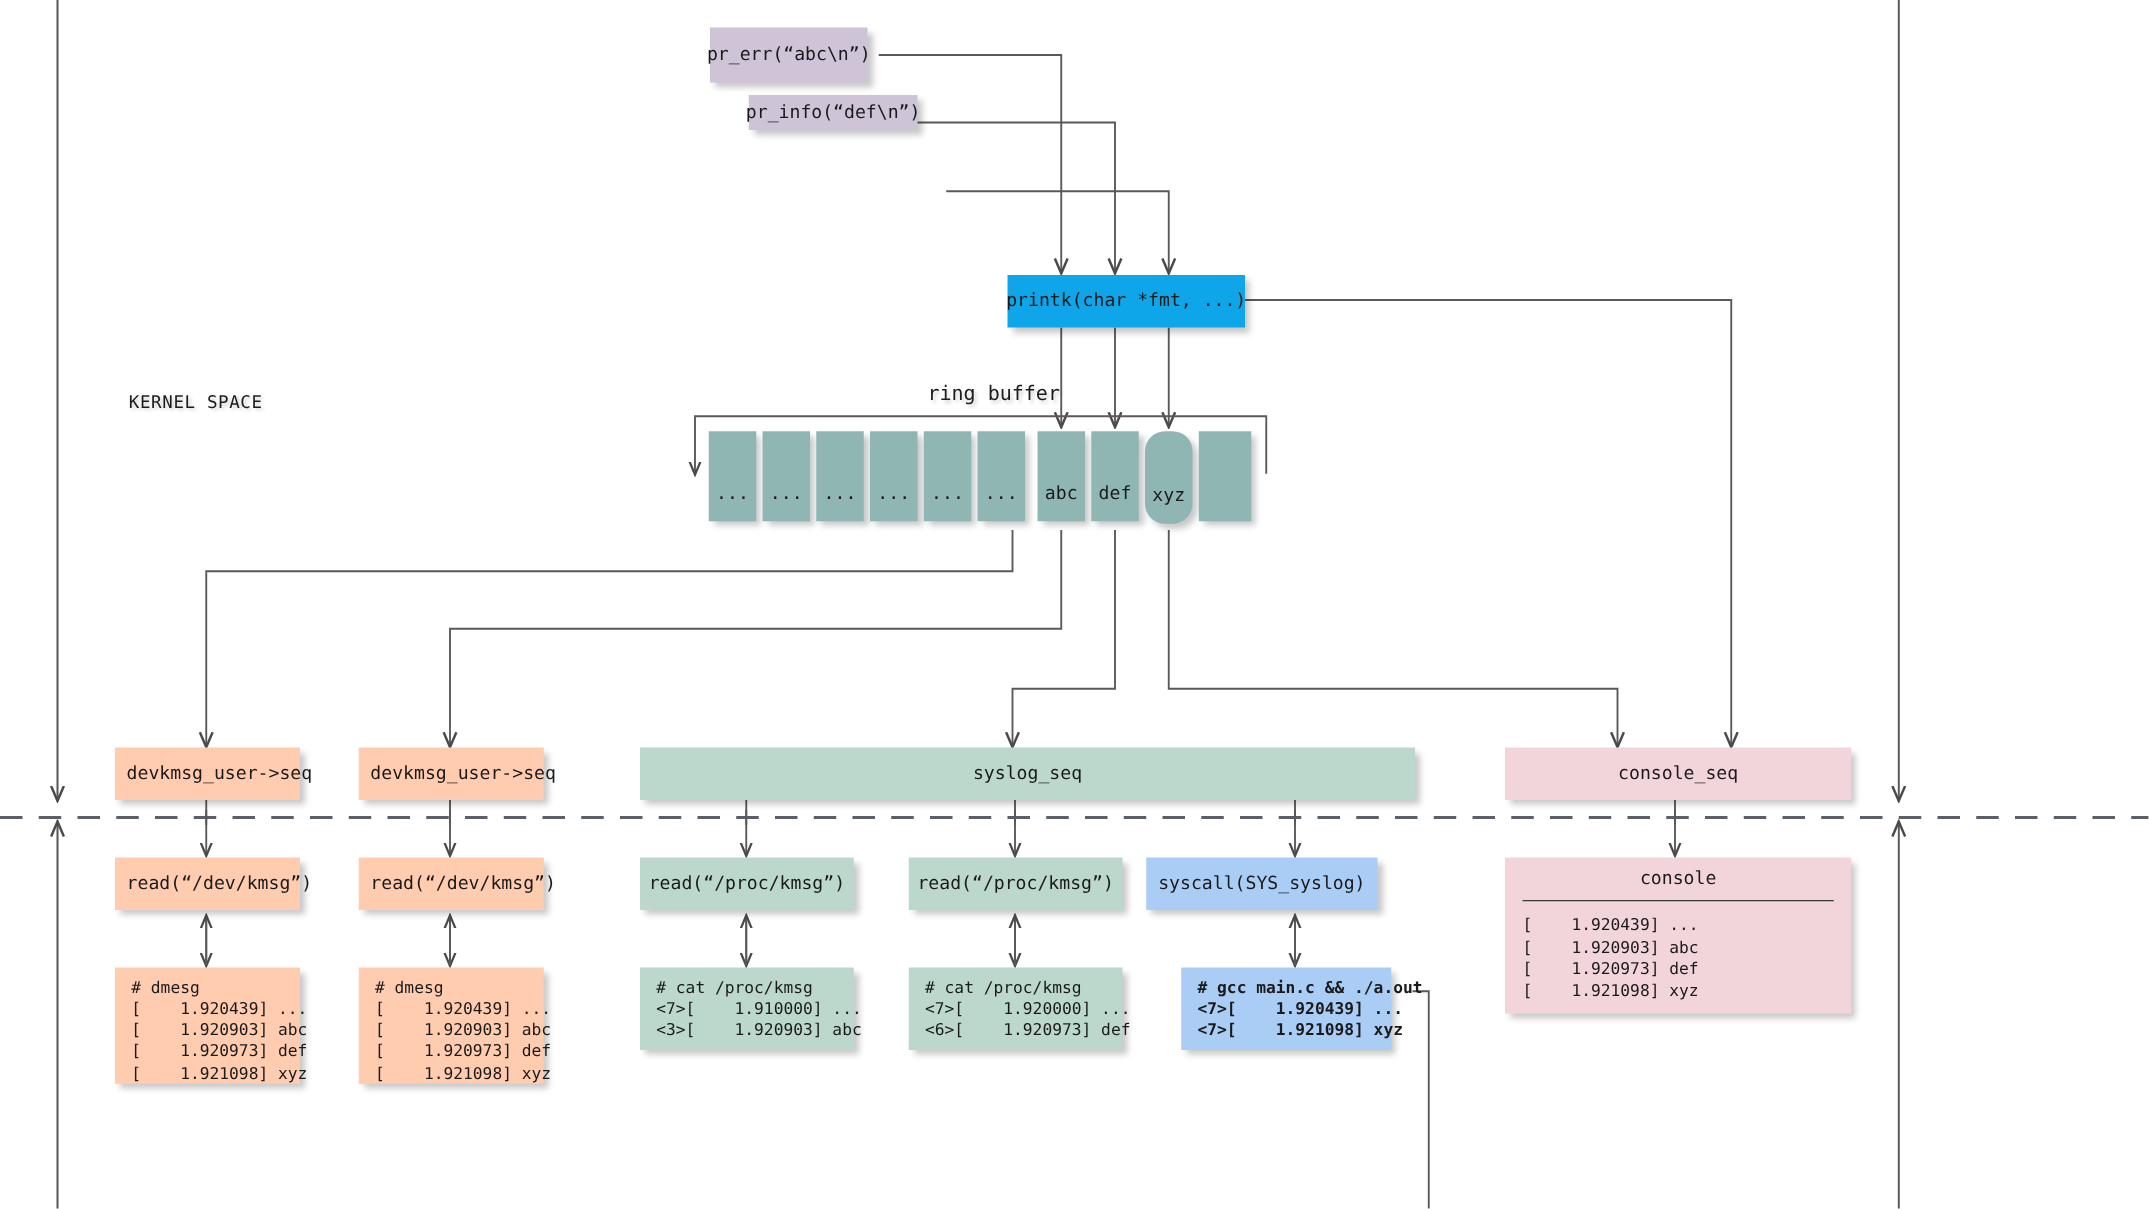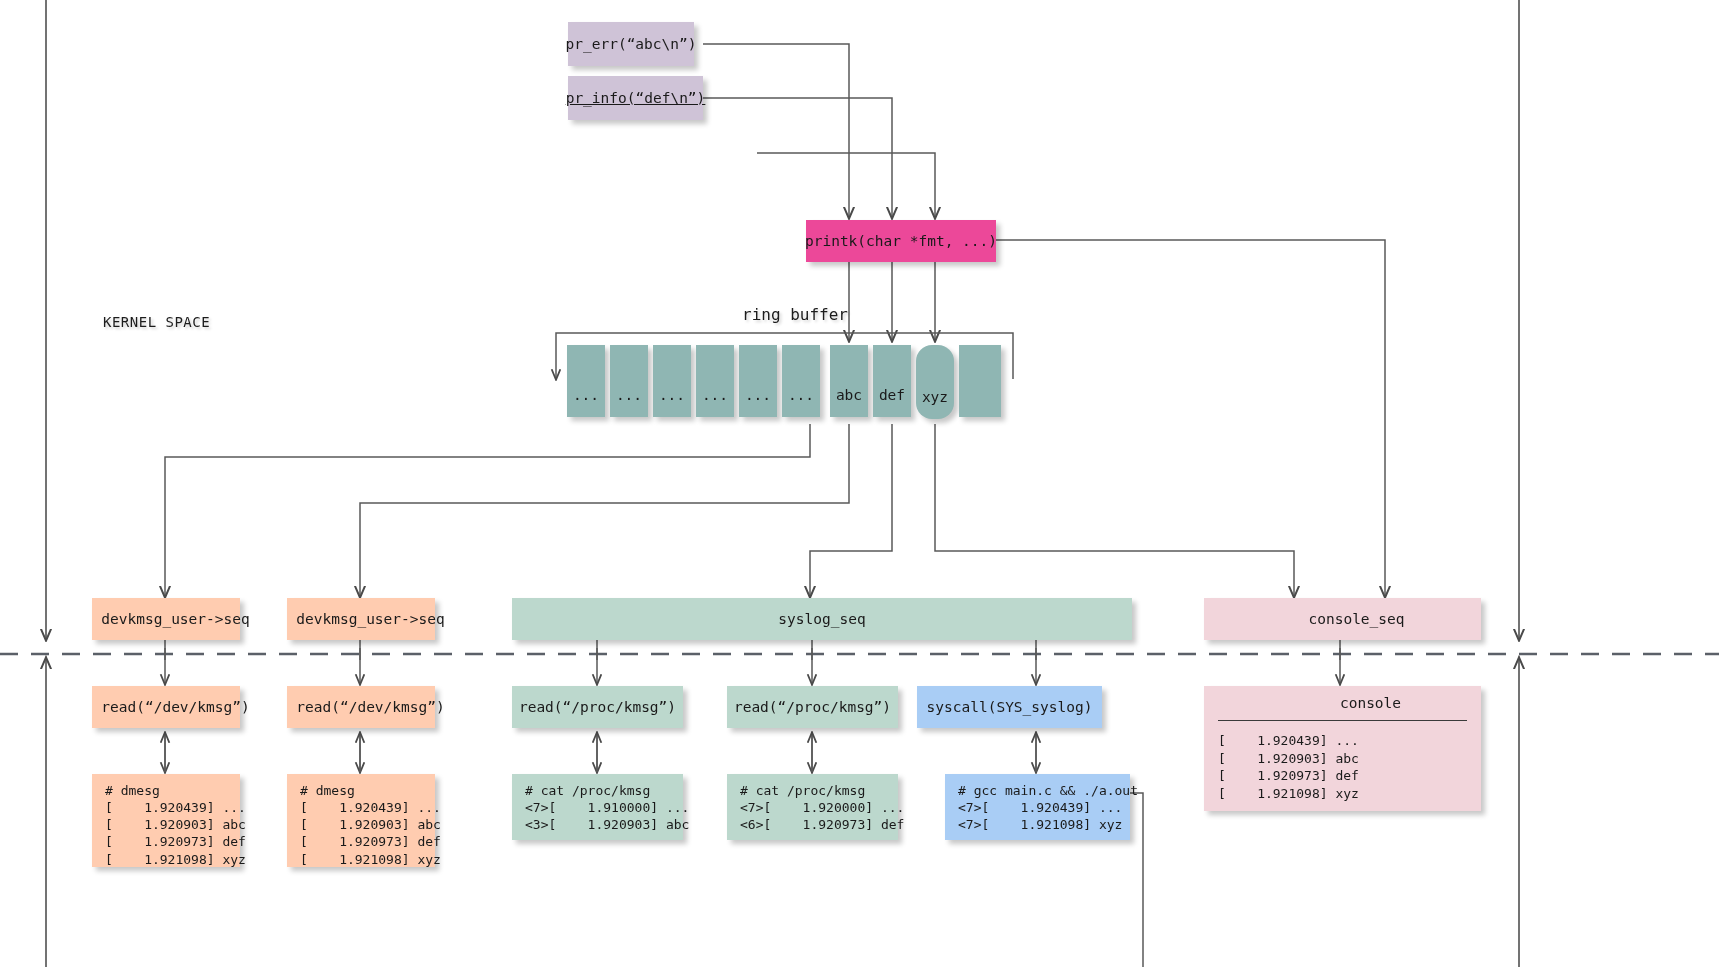--- a/index.html
+++ b/index.html
@@ -30,21 +30,21 @@
     font-size: 14.5px;
     color: #1a1a1a;
     box-shadow: 4px 4px 5px rgba(0,0,0,0.22);
     white-space: pre;
     line-height: 1.28;
   }
   .node.purple  { background: #cfc3d7; }
   .node.orange  { background: #ffccb0; padding-left: 19px; }
   .node.green   { background: #bcd8cd; }
   .node.blue    { background: #a9cdf5; }
-  .node.pink    { background: #f2d5db; padding-left: 28px; }
+  .node.pink    { background: #f2d5db; }
 
   .node.code {
     display: block;
     align-items: flex-start;
     justify-content: flex-start;
     padding: 8px 10px 8px 13px;
     font-size: 13px;
     line-height: 1.32;
     text-align: left;
   }
@@ -177,26 +177,26 @@
       <line x1="1036" y1="772" x2="1036" y2="733" marker-end="url(#ahs)"></line>
 
       <path d="M1130,793 L1143,793 L1143,967"></path>
     </g>
   </svg>
 
   <div class="node purple" style="left:568px; top:22px; width:126px; height:44px;">
     <span>pr_err(“abc\n”)</span>
   </div>
 
-  <div class="node purple" style="left:568px; top:76px; width:135px; height:44px;text-decoration:underline;">
+  <div class="node purple" style="left:599px; top:76px; width:135px; height:28px;">
     <span>pr_info(“def\n”)</span>
   </div>
 
 
-  <div class="node" style="left:806px; top:220px; width:190px; height:42px; background:#ec4899;">
+  <div class="node" style="left:806px; top:220px; width:190px; height:42px; background:#0ea5e9;">
     <span>printk(char *fmt, ...)</span>
   </div>
 
   <div class="kernel-label" style="left:70px; top:314px;margin-left:33px;">KERNEL SPACE</div>
 
   <div class="label-plain" style="left:742px; top:305px;">ring buffer</div>
 
   <div class="ringcell" style="left:567px; top:345px; width:38px; height:72px;">...</div>
   <div class="ringcell" style="left:610px; top:345px; width:38px; height:72px;">...</div>
   <div class="ringcell" style="left:653px; top:345px; width:38px; height:72px;">...</div>
@@ -266,17 +266,17 @@
 [    1.921098] xyz</div>
 
   <div class="node green code" style="left:512px; top:774px; width:171px; height:66px;"># cat /proc/kmsg
 &lt;7&gt;[    1.910000] ...
 &lt;3&gt;[    1.920903] abc</div>
 
   <div class="node green code" style="left:727px; top:774px; width:171px; height:66px;"># cat /proc/kmsg
 &lt;7&gt;[    1.920000] ...
 &lt;6&gt;[    1.920973] def</div>
 
-  <div class="node blue code" style="left:945px; top:774px; width:185px; height:66px;"># gcc main.c &amp;&amp; ./a.out
+  <div class="node blue code" style="left:945px; top:774px; width:168px; height:66px;font-weight:bold;"># gcc main.c &amp;&amp; ./a.out
 &lt;7&gt;[    1.920439] ...
 &lt;7&gt;[    1.921098] xyz</div>
 
 </div>
 
 </body></html>

